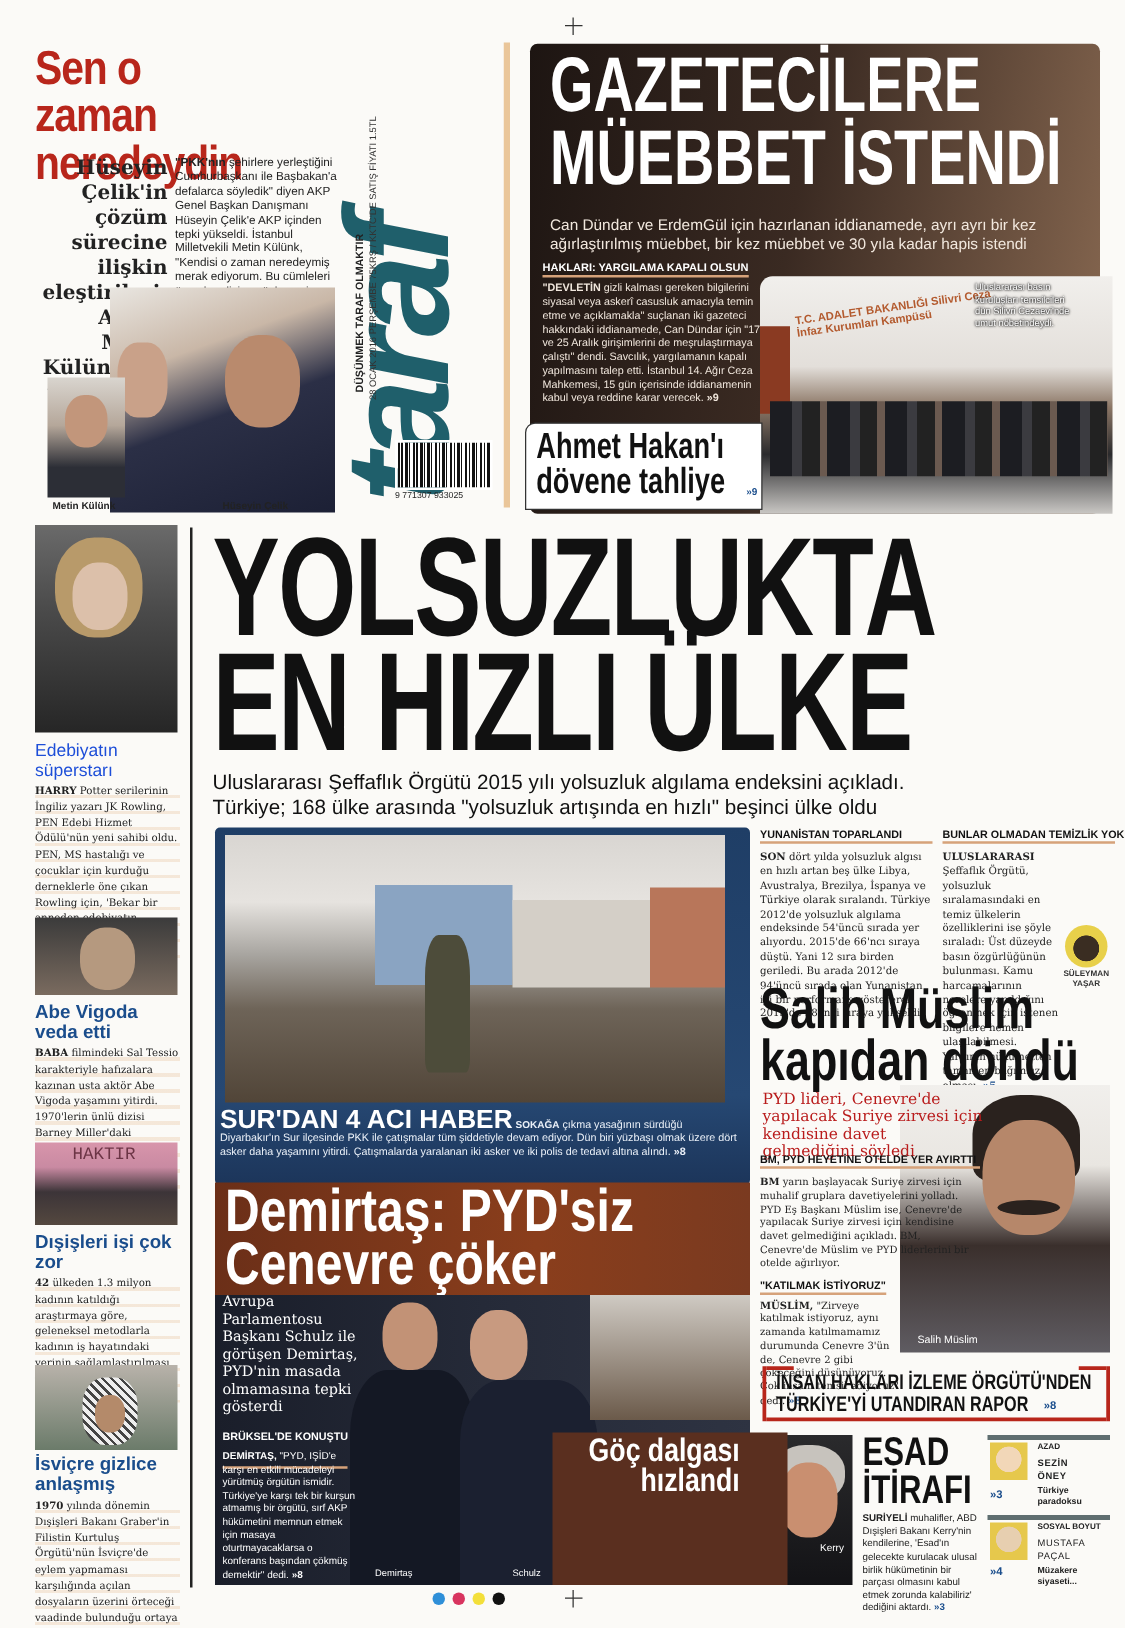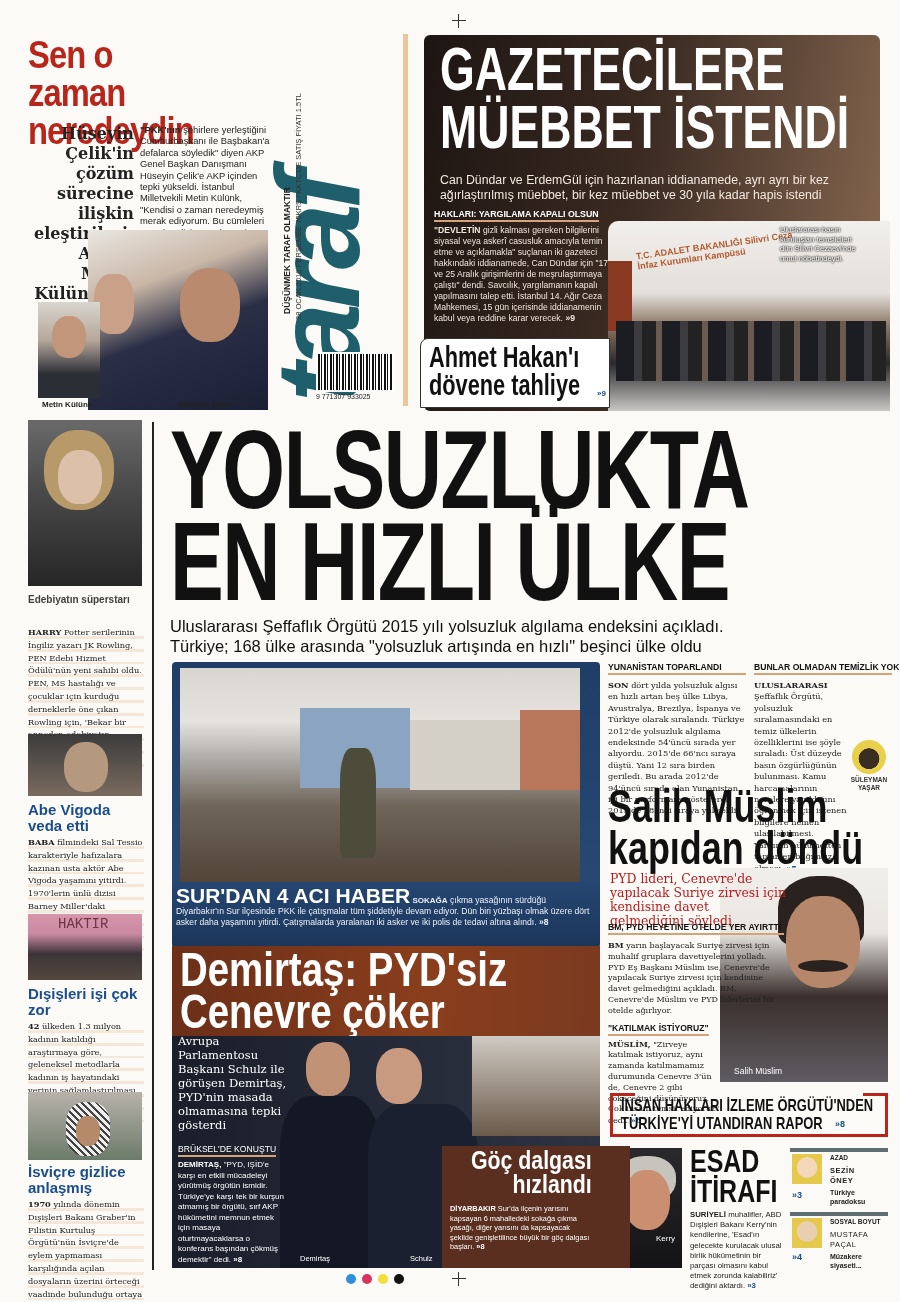--- a/index.html
+++ b/index.html
@@ -70,21 +70,21 @@
 <div class="abs" style="left:420px;top:338px;width:190px;height:70px;background:#fff;border:1px solid #333;border-radius:8px 0 0 0">
   <div class="cond" style="position:absolute;left:8px;top:4px;width:220px;font-size:29px;line-height:28px;color:#111;transform:scaleX(.75)">Ahmet Hakan'ı dövene tahliye</div>
   <div class="sans ref" style="position:absolute;left:176px;top:50px;font-size:8px">»9</div>
 </div>
 
 <div class="abs" style="left:28px;top:420px;width:116px;height:850px">
   <div class="photo" style="position:absolute;left:0;top:0;width:114px;height:166px;background:linear-gradient(180deg,#6a6a6a 0%,#4b4b4b 40%,#262626 100%)">
     <div style="position:absolute;left:16px;top:10px;width:70px;height:80px;border-radius:45%;background:#b89a6a"></div>
     <div style="position:absolute;left:30px;top:30px;width:44px;height:54px;border-radius:45%;background:#dcc0aa"></div>
   </div>
-  <div class="sans" style="position:absolute;left:0;top:172px;width:116px;font-size:10px;line-height:16px;font-weight:bold;color:#404040">Edebiyatın süperstarı</div>
+  <div class="sans" style="position:absolute;left:0;top:172px;width:116px;font-size:14px;line-height:16px;font-weight:normal;color:#1d4ed8">Edebiyatın süperstarı</div>
   <div class="serif hl-lines" style="position:absolute;left:0;top:206px;width:116px;font-size:8.2px;line-height:12.8px;color:#222">
     <b>HARRY</b><span> Potter serilerinin İngiliz yazarı JK Rowling, PEN Edebi Hizmet Ödülü'nün yeni sahibi oldu. PEN, MS hastalığı ve çocuklar için kurduğu derneklerle öne çıkan Rowling için, 'Bekar bir anneden edebiyatın süperstarlığına geçti' ifadesini kullandı.</span>
     <span class="ref">»13</span>
   </div>
 
   <div class="photo" style="position:absolute;left:0;top:314px;width:114px;height:62px;background:linear-gradient(180deg,#3b3b3b,#7a6b5f)">
     <div style="position:absolute;left:36px;top:8px;width:44px;height:50px;border-radius:45%;background:#b5997f"></div>
   </div>
   <div class="sans" style="position:absolute;left:0;top:382px;width:116px;font-size:15px;line-height:16px;font-weight:bold;color:#1a4d8c">Abe Vigoda veda etti</div>
   <div class="serif hl-lines" style="position:absolute;left:0;top:416px;width:116px;font-size:8.2px;line-height:12.8px;color:#222">
@@ -219,31 +219,27 @@
   <div class="photo" style="position:absolute;left:0;top:90px;width:428px;height:232px;background:linear-gradient(90deg,#1a1e2a 0%,#252a38 50%,#2e3342 100%)">
     <div style="position:absolute;left:134px;top:6px;width:44px;height:54px;border-radius:45%;background:#c29276"></div>
     <div style="position:absolute;left:108px;top:60px;width:100px;height:172px;border-radius:30% 30% 0 0;background:#141824"></div>
     <div style="position:absolute;left:204px;top:12px;width:46px;height:56px;border-radius:45%;background:#c89a80"></div>
     <div style="position:absolute;left:196px;top:68px;width:110px;height:164px;border-radius:30% 30% 0 0;background:#1b2030"></div>
     <div style="position:absolute;left:300px;top:0;width:128px;height:100px;background:linear-gradient(180deg,#cfcac3,#6b5a4a)"></div>
     <div class="sans" style="position:absolute;left:128px;top:218px;font-size:7.5px;color:#fff">Demirtaş</div>
     <div class="sans" style="position:absolute;left:238px;top:218px;font-size:7.5px;color:#fff">Schulz</div>
   </div>
   <div class="serif" style="position:absolute;left:6px;top:88px;width:110px;font-size:11.5px;line-height:14px;color:#fff">Avrupa Parlamentosu Başkanı Schulz ile görüşen Demirtaş, PYD'nin masada olmamasına tepki gösterdi</div>
-  <div class="sans" style="position:absolute;left:6px;top:198px;font-size:8.6px;font-weight:normal;color:#fff;border-bottom:2px solid #d6a27a;padding-bottom:1px">BRÜKSEL'DE KONUŞTU</div>
+  <div class="sans" style="position:absolute;left:6px;top:198px;font-size:8.6px;font-weight:bold;color:#fff;border-bottom:2px solid #d6a27a;padding-bottom:19px">BRÜKSEL'DE KONUŞTU</div>
   <div class="sans" style="position:absolute;left:6px;top:214px;width:108px;font-size:8px;line-height:10.5px;color:#fff">
     <b>DEMİRTAŞ,</b><span> "PYD, IŞİD'e karşı en etkili mücadeleyi yürütmüş örgütün ismidir. Türkiye'ye karşı tek bir kurşun atmamış bir örgütü, sırf AKP hükümetini memnun etmek için masaya oturtmayacaklarsa o konferans başından çökmüş demektir" dedi.</span>
     <b>»8</b>
   </div>
   <div style="position:absolute;left:270px;top:200px;width:188px;height:122px;background:#5a2f1f">
     <div class="cond" style="position:absolute;left:12px;top:2px;width:168px;text-align:right;font-size:26px;line-height:24px;color:#fff;transform:scaleX(.82)">Göç dalgası hızlandı</div>
-    <div class="sans" style="position:absolute;left:8px;top:58px;width:142px;font-size:7.4px;line-height:9.6px;color:#fff">
-      <b>DİYARBAKIR</b><span> Sur'da ilçenin yarısını kapsayan 6 mahalledeki sokağa çıkma yasağı, diğer yarısını da kapsayacak şekilde genişletilince büyük bir göç dalgası başları.</span>
-      <b>»8</b>
-    </div>
   </div>
 </div>
 
 <div class="abs" style="left:346px;top:1274px;display:flex;gap:6px">
   <span style="width:10px;height:10px;border-radius:50%;background:#2f8fd8"></span>
   <span style="width:10px;height:10px;border-radius:50%;background:#d8345f"></span>
   <span style="width:10px;height:10px;border-radius:50%;background:#f3df3a"></span>
   <span style="width:10px;height:10px;border-radius:50%;background:#111"></span>
 </div>
 

